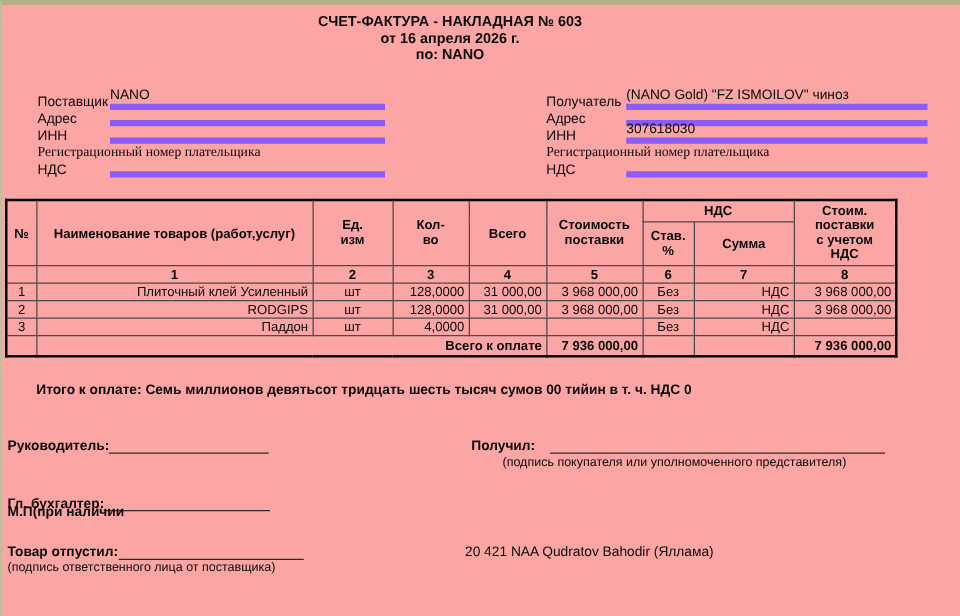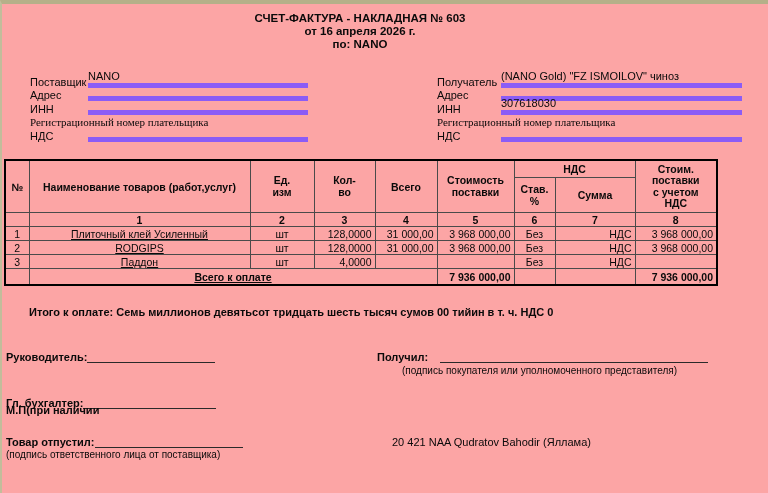--- a/index.html
+++ b/index.html
@@ -30,21 +30,21 @@
     border:1px solid #4a4a4a;padding:0 3px;font-size:10.5px;line-height:12px;
     overflow:hidden;white-space:nowrap;vertical-align:middle;}
   table.goods th{font-weight:bold;text-align:center;white-space:normal;}
   tr.hr1 th{height:16px;}
   tr.hr2 th{height:34px;margin-top:20px;}
   tr.nums th{height:13px;font-weight:bold;}
   tr.goods-row td{height:13px;}
   tr.total-row td{height:15px;font-weight:bold;border-top:1px solid #000;}
   td.r,th.r{text-align:right;}
   td.c,th.c{text-align:center;}
-  td.l,th.l{text-align:center;text-decoration:underline;}
+  td.l,th.l{text-align:right;}
   .hline{display:block;line-height:11.5px;}
   
   .in-words{position:absolute;left:27px;top:302px;font-weight:bold;}
   
   .sigrow{position:absolute;display:flex;align-items:flex-end;line-height:12px;}
   .sig-line{display:inline-block;border-bottom:1px solid #2a2a2a;height:12px;}
   .signote{position:absolute;font-size:10px;line-height:10px;}
   .plain{position:absolute;line-height:12px;}
 </style>
 </head>
@@ -217,16 +217,16 @@
     <span class="b">Гл. бухгалтер:</span>
     <span class="sig-line" style="width:133px;"></span>
   </div>
 
   <div class="plain b" style="left:4px;top:400px;">М.П(при наличии</div>
 
   <div class="sigrow" style="left:4px;top:431px;">
     <span class="b">Товар  отпустил:</span>
     <span class="sig-line" style="width:148px;"></span>
   </div>
-  <div class="plain" style="left:390px;top:432px;">20 421 NAA Qudratov Bahodir (Яллама)</div>
+  <div class="plain" style="left:370px;top:432px;">20 421 NAA Qudratov Bahodir (Яллама)</div>
   <div class="signote" style="left:4px;top:446px;">(подпись ответственного лица от поставщика)</div>
 
 </div>
 
 </body></html>

